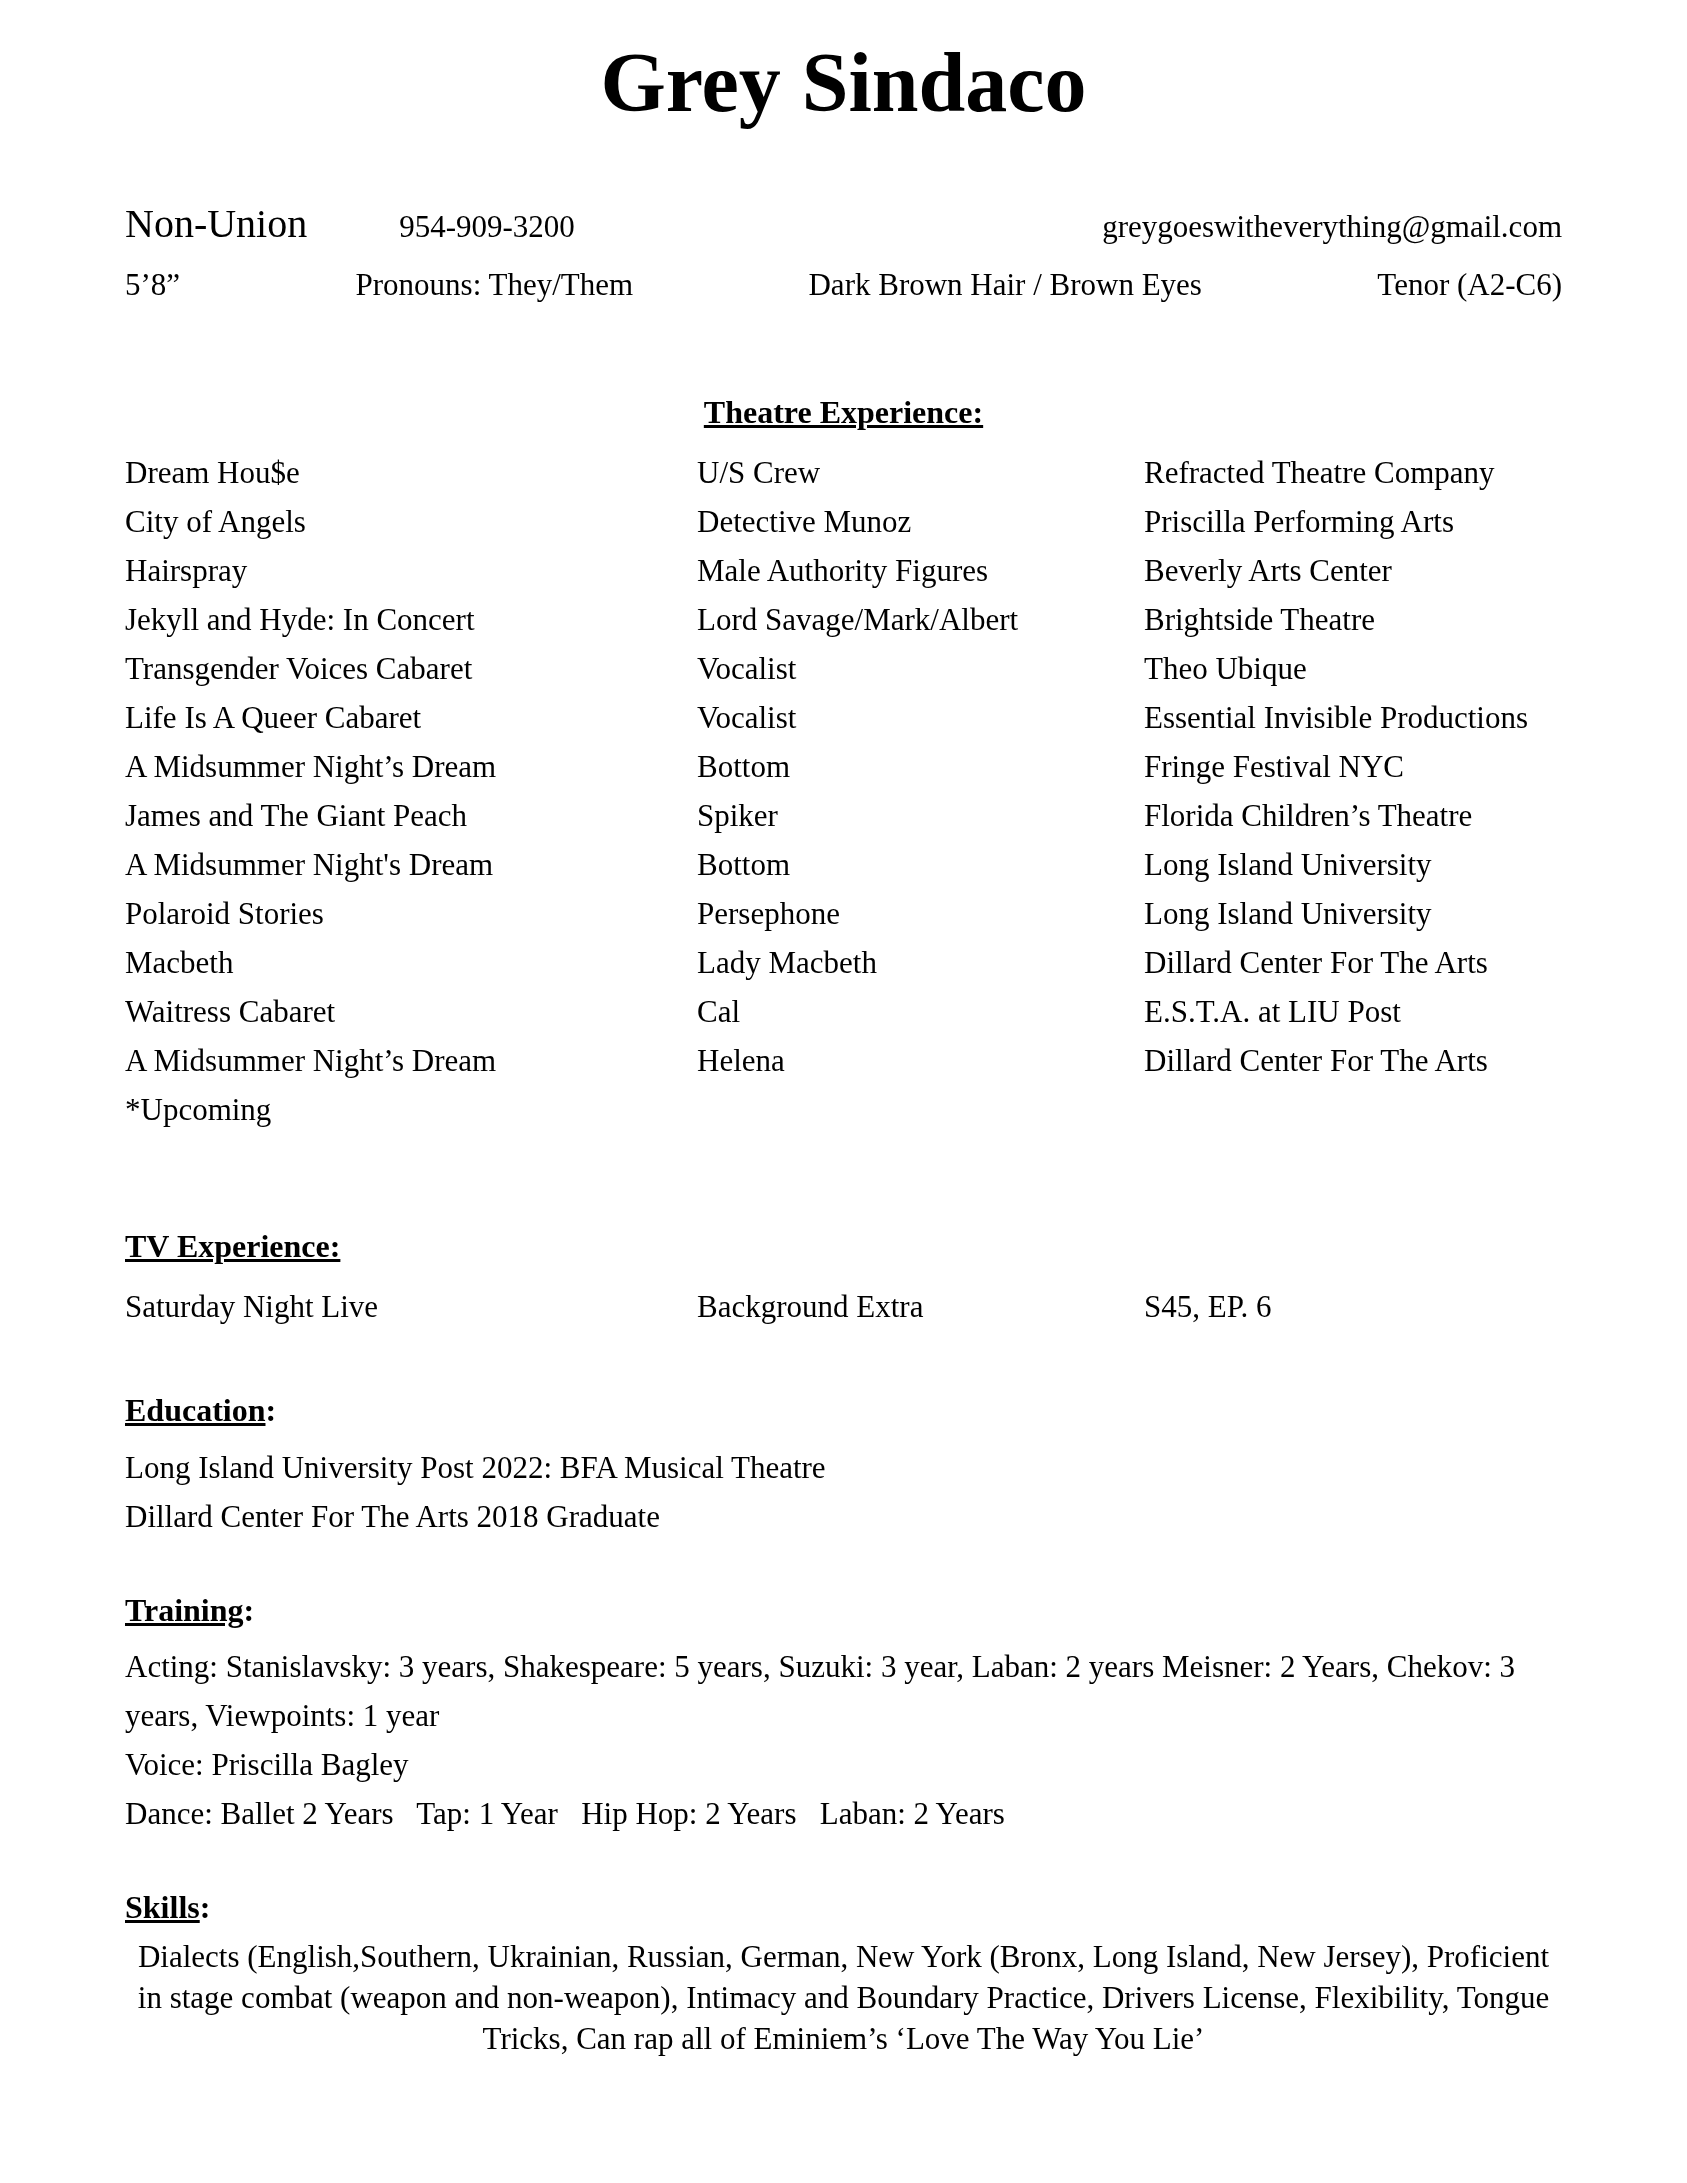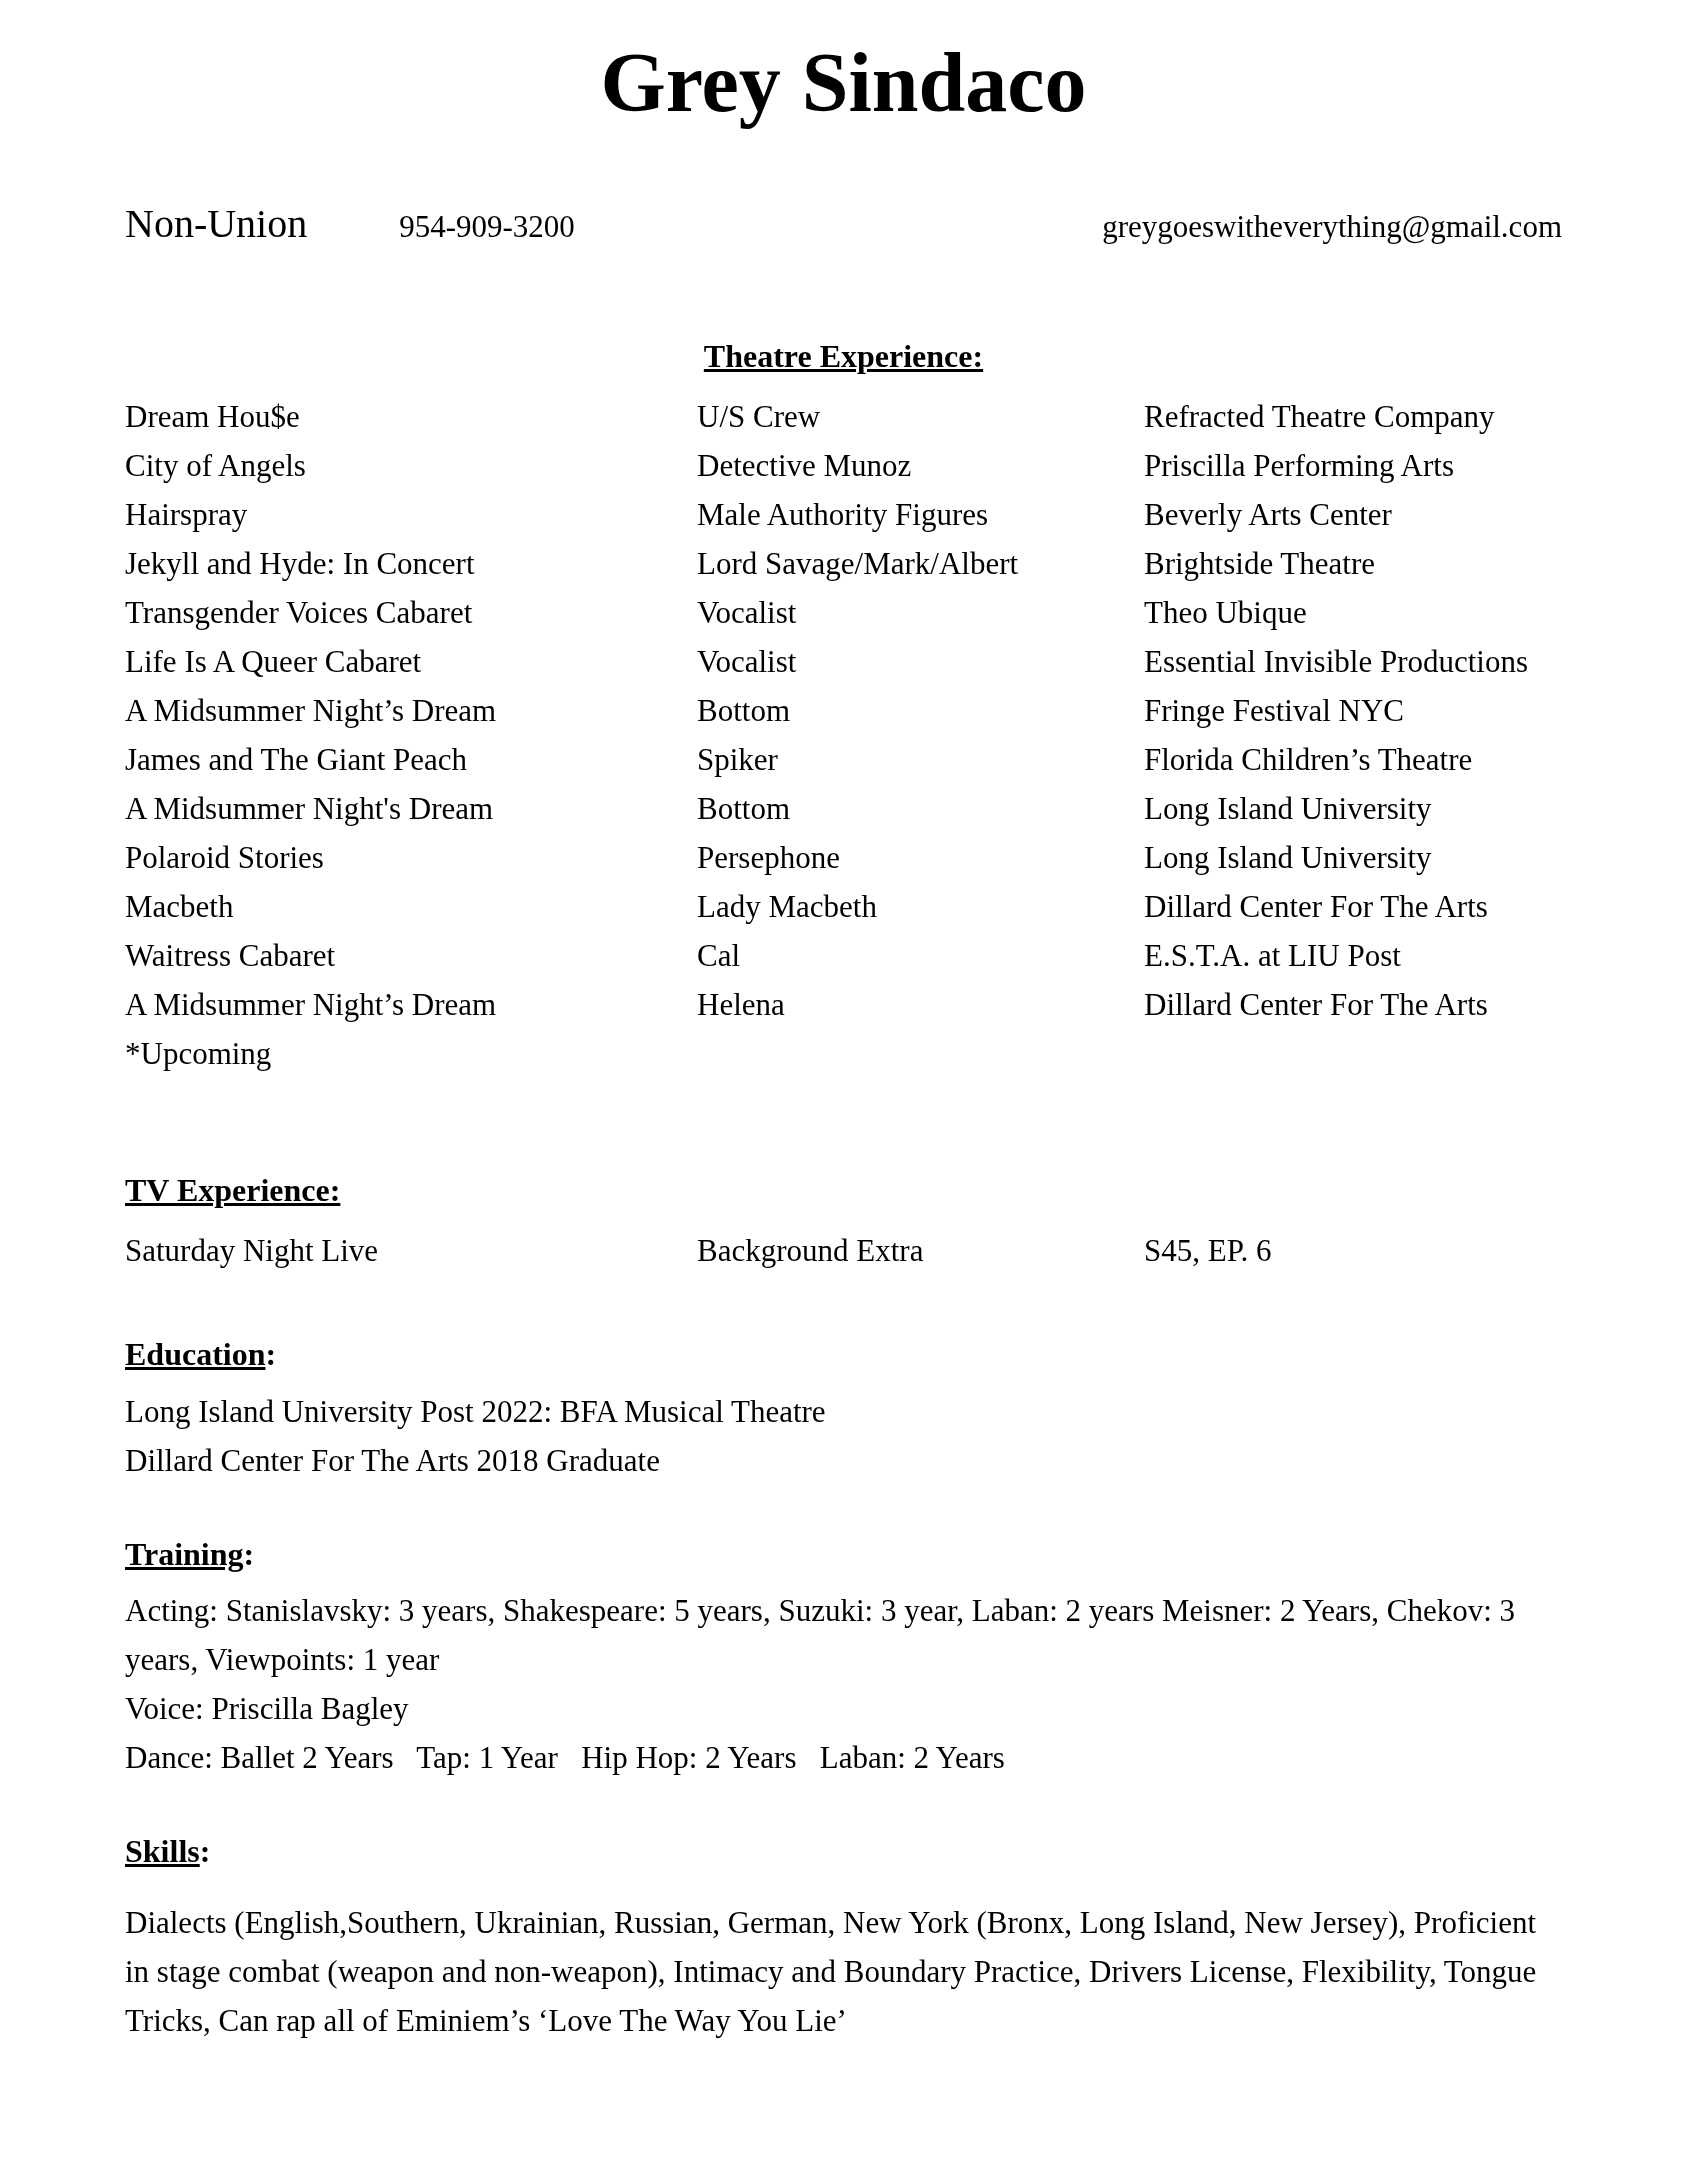--- a/index.html
+++ b/index.html
@@ -70,38 +70,45 @@
   }
   .para-lines {
     margin-top: 13.5px;
     line-height: 49px;
   }
   .para-lines div, .para-lines p {
     margin: 0;
     white-space: pre-wrap;
   }
   .skills-text {
-    margin-top: 28px;
-    line-height: 49px;
+    margin-top: 10px;
+    line-height: 41px;
     white-space: pre-wrap;
+    text-align: center;
   }
 </style>
 </head>
 <body>
 
 <div class="page">
 
   <h1 class="title">Grey Sindaco</h1>
 
   <div class="header-row1">
     <span class="union-status">Non-Union</span>
     <span class="phone">954-909-3200</span>
     <span class="email">greygoeswitheverything@gmail.com</span>
   </div>
 
+  <div class="header-row2">
+    <span>5’8”</span>
+    <span>Pronouns: They/Them</span>
+    <span>Dark Brown Hair / Brown Eyes</span>
+    <span>Tenor (A2-C6)</span>
+  </div>
 
   <h2 class="section-heading theatre-heading"><span class="u">Theatre Experience:</span></h2>
 
   <div class="credits-grid">
     <span>Dream Hou$e</span>
     <span>U/S Crew</span>
     <span>Refracted Theatre Company</span>
 
     <span>City of Angels</span>
     <span>Detective Munoz</span>

